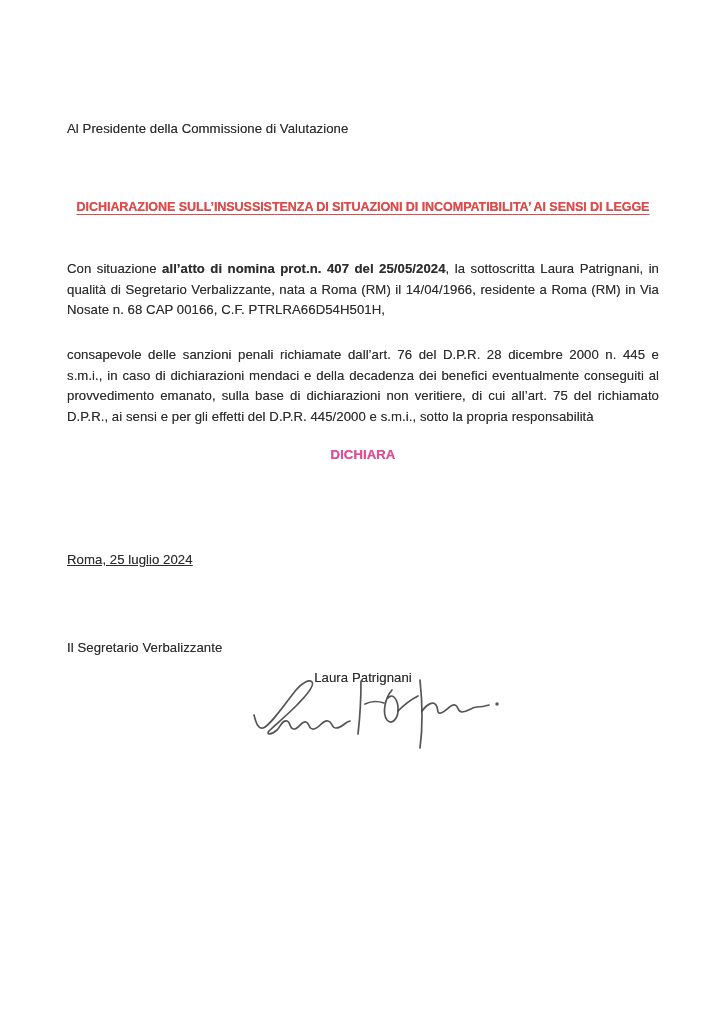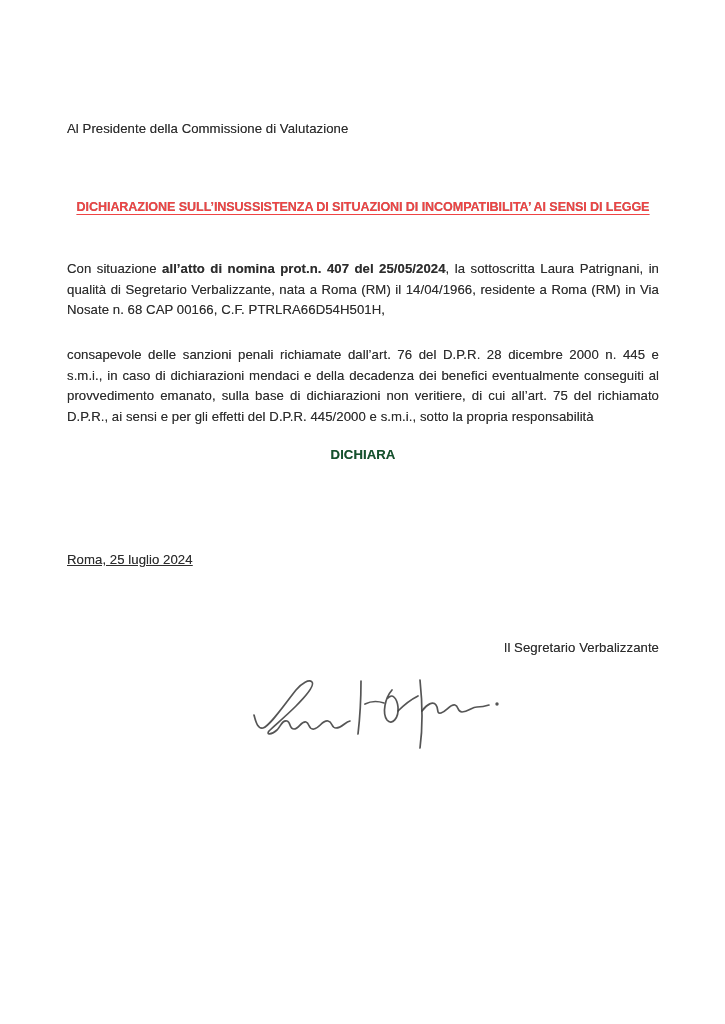--- a/index.html
+++ b/index.html
@@ -36,25 +36,25 @@
     text-decoration: underline;
     text-underline-offset: 3px;
   }
   .para { text-align: justify; }
   .para-1 { top: 214px; left: 67px; width: 592px; }
   .para-2 { top: 300px; left: 67px; width: 592px; }
   .dichiara-heading {
     top: 400px; left: 67px; width: 592px;
     text-align: center;
     font-weight: bold;
-    color: #14532d;
+    color: #ec4899;
   }
   .declaration-line { top: 447px; left: 67px; width: 592px; }
   .place-date { top: 505px; left: 67px; width: 592px; text-decoration: underline; }
-  .signer-role { top: 593px; left: 67px; width: 592px; text-align: right; }
+  .signer-role { top: 593px; left: 67px; width: 592px; text-align: left; }
   .signer-name { top: 623px; left: 67px; width: 592px; text-align: center; }
   .signature-wrap {
     top: 626px; left: 246px;
     width: 254px; height: 84px;
     pointer-events: none;
   }
   .signature-wrap svg { display: block; width: 254px; height: 84px; }
   .signature-stroke {
     fill: none;
     stroke: #3d3d3d;
@@ -78,20 +78,21 @@
 
   <p class="abs body-text para para-2">consapevole delle sanzioni penali richiamate dall’art. 76 del D.P.R. 28 dicembre 2000 n. 445 e s.m.i., in caso di dichiarazioni mendaci e della decadenza dei benefici eventualmente conseguiti al provvedimento emanato, sulla base di dichiarazioni non veritiere, di cui all’art. 75 del richiamato D.P.R., ai sensi e per gli effetti del D.P.R. 445/2000 e s.m.i., sotto la propria responsabilità</p>
 
   <p class="abs body-text dichiara-heading">DICHIARA</p>
 
 
   <p class="abs body-text place-date">Roma, 25 luglio 2024</p>
 
   <p class="abs body-text signer-role">Il Segretario Verbalizzante</p>
 
+  <p class="abs body-text signer-name">Laura Patrignani</p>
 
   <div class="abs signature-wrap">
     <svg viewBox="0 0 254 84" xmlns="http://www.w3.org/2000/svg" aria-hidden="true">
 
       <path class="signature-stroke" d="M 8 44
         C 10 52, 12 58, 17 57
         C 24 55, 38 34, 50 19
         C 56 12, 63 8, 66 11
         C 69 15, 60 25, 50 35
         C 40 45, 28 55, 23 60

